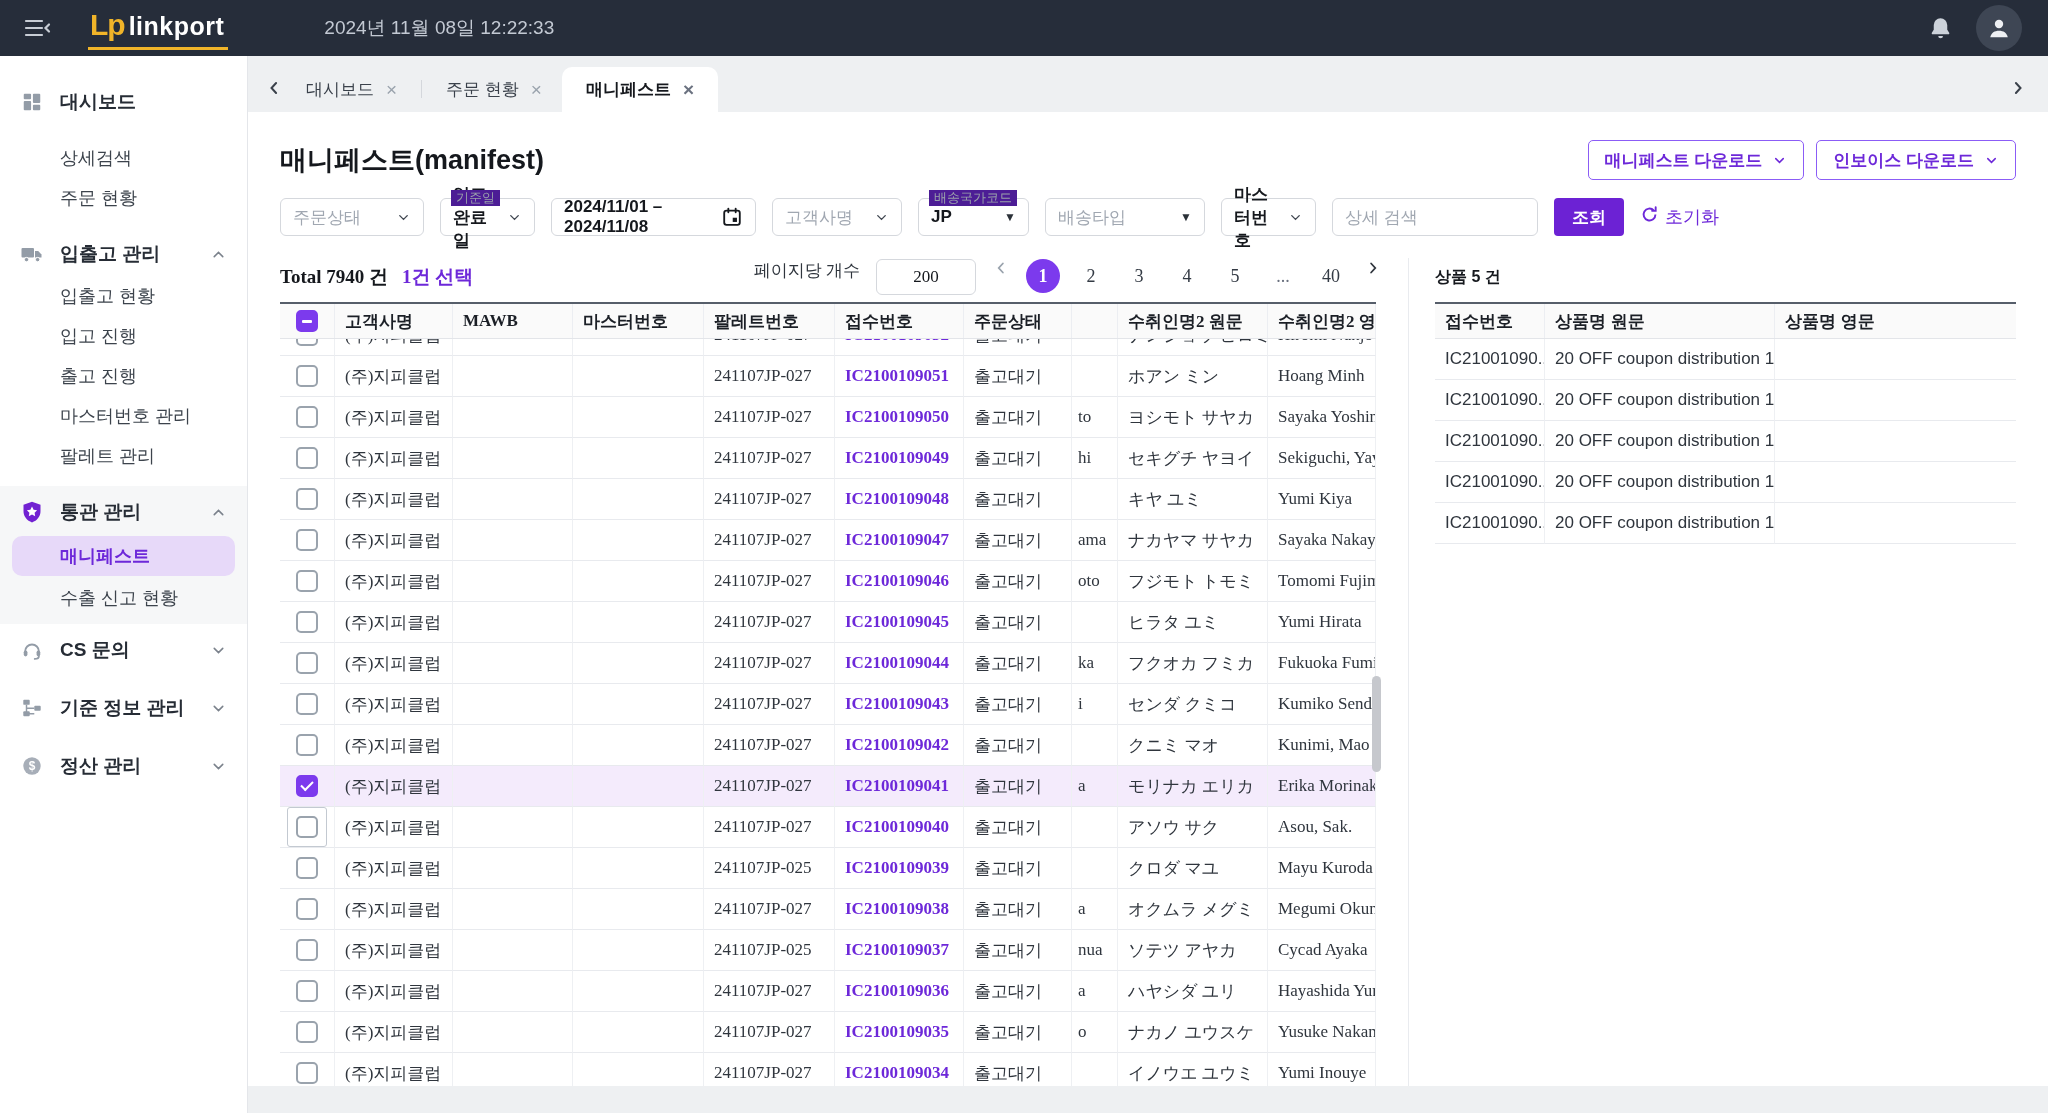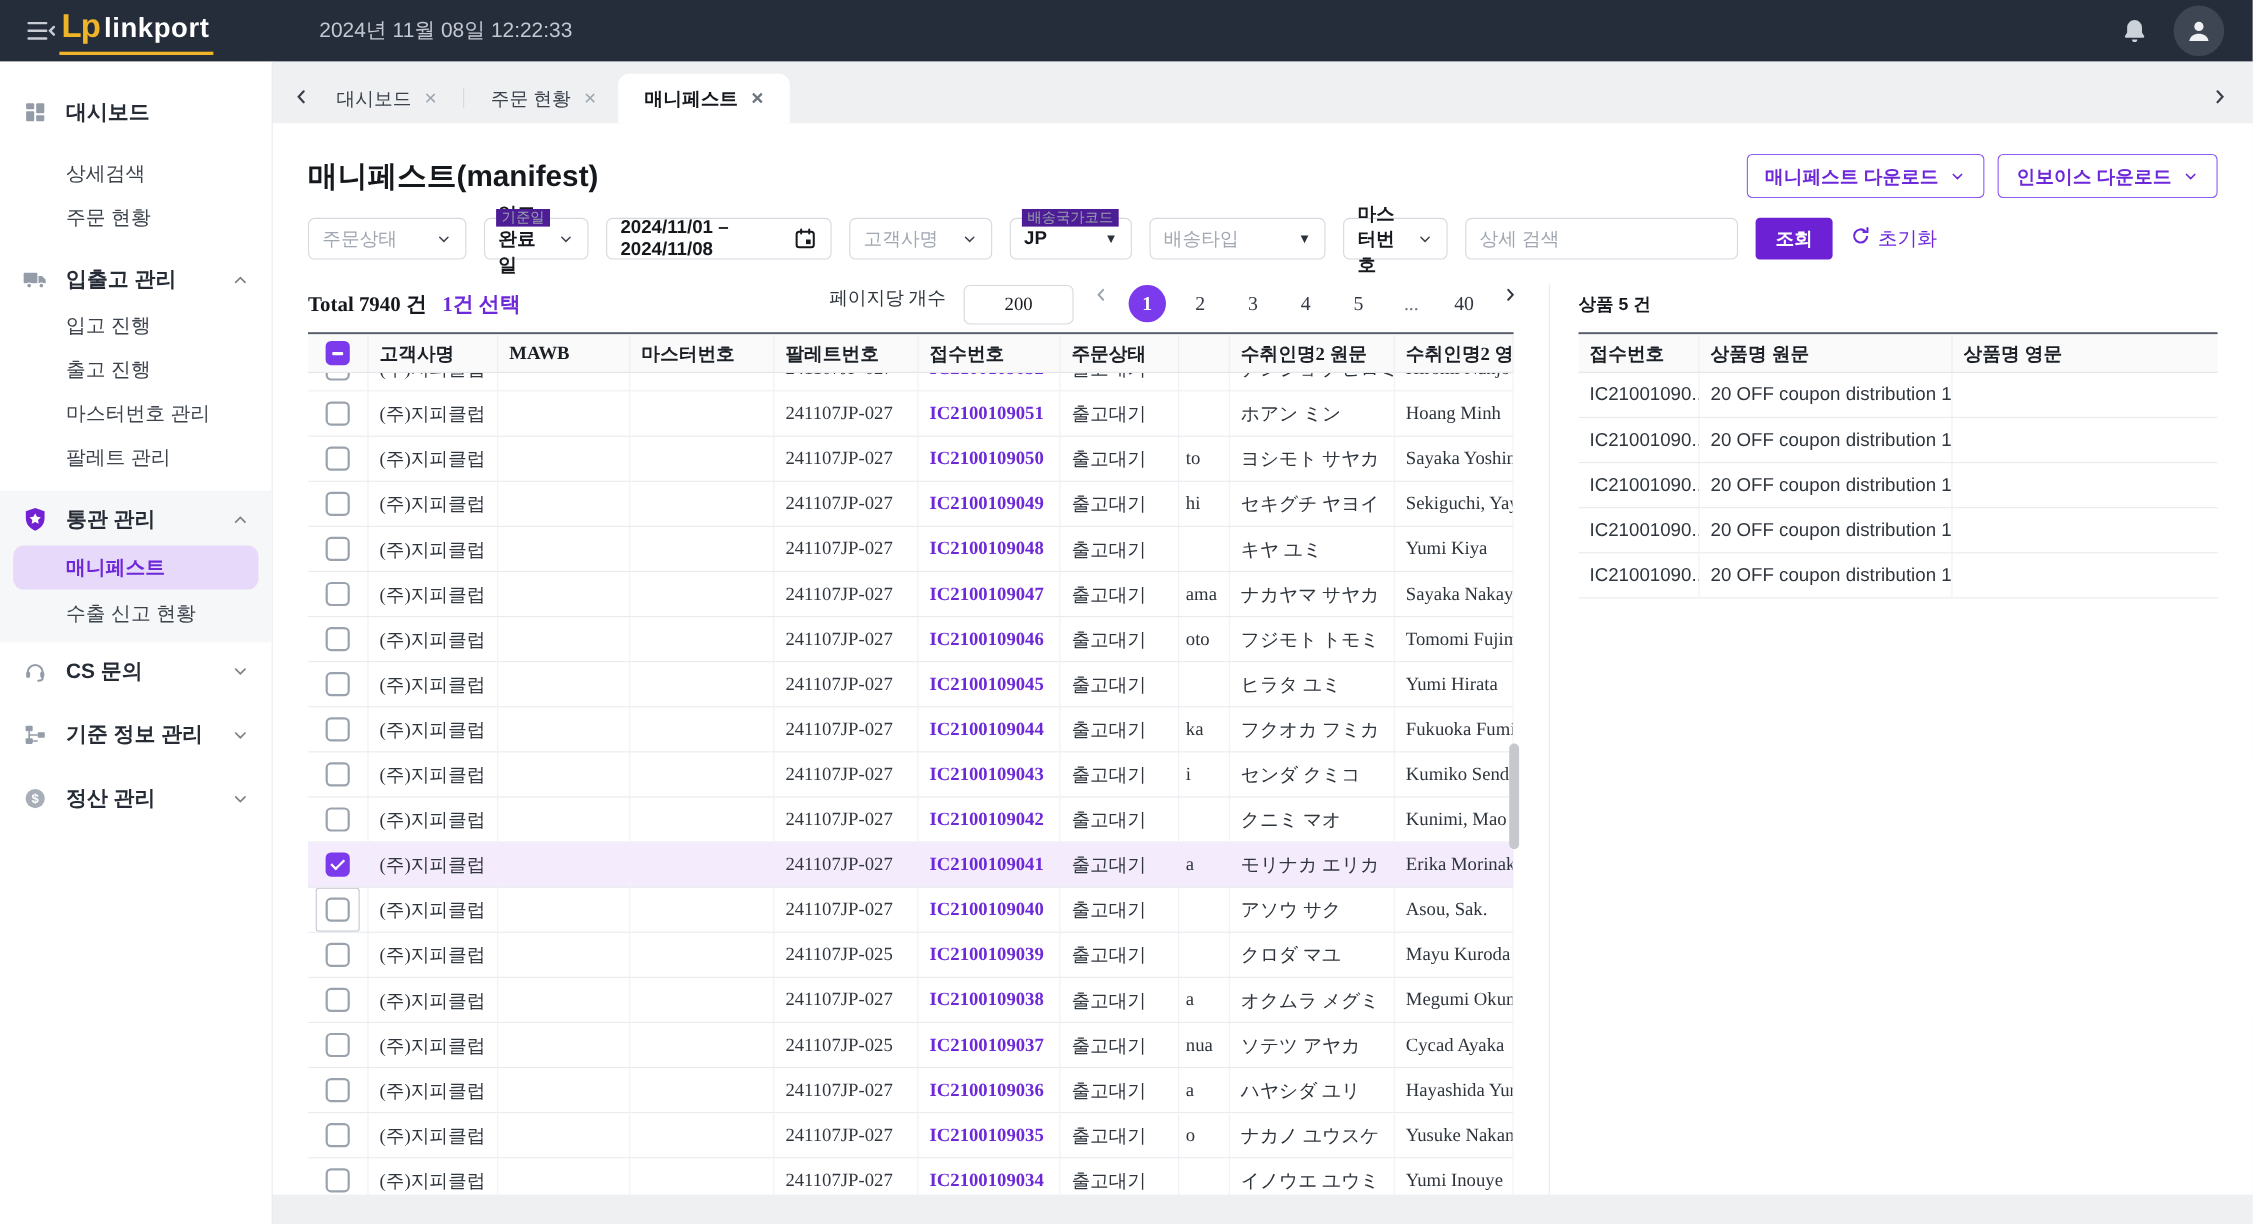--- a/index.html
+++ b/index.html
@@ -3,21 +3,21 @@
 <meta charset="utf-8">
 <style>
   * { box-sizing: border-box; margin: 0; padding: 0; }
   html,body { width: 2048px; height: 1113px; overflow: hidden; }
   body { font-family: "Liberation Sans","DejaVu Sans",sans-serif; background:#eef0f2; color:#2f353d; }
   .app { display:flex; flex-direction:column; height:100%; }
 
   
   .topbar { height:56px; background:#262d3a; display:flex; align-items:center; padding:0 26px 0 24px; flex-shrink:0; }
   .hamburger { width:30px; display:flex; align-items:center; cursor:pointer; }
-  .logo { display:flex; align-items:baseline; gap:4px; border-bottom:3px solid #f0b429; padding:2px 4px 5px 2px; }
+  .logo { display:flex; align-items:baseline; gap:4px; margin-left:34px; border-bottom:3px solid #f0b429; padding:2px 4px 5px 2px; }
   .logo-mark { color:#f0b429; font-weight:800; font-size:30px; letter-spacing:-1px; }
   .logo-text { color:#ffffff; font-weight:800; font-size:25px; letter-spacing:.5px; }
   .topbar-date { color:#c3c9d3; font-size:19px; margin-left:96px; }
   .topbar-right { margin-left:auto; display:flex; align-items:center; gap:22px; }
   .avatar { width:46px; height:46px; border-radius:50%; background:#3e4654; display:flex; align-items:center; justify-content:center; }
 
   
   .body-row { display:flex; flex:1; min-height:0; }
   .sidebar { width:248px; background:#fff; border-right:1px solid #e4e6ea; padding-top:20px; flex-shrink:0; }
   .nav-section { padding:4px 0 10px 0; }
@@ -49,21 +49,21 @@
 
   
   .filters { display:flex; gap:16px; margin-top:18px; align-items:center; }
   .fld { position:relative; height:38px; border:1px solid #d5d8dd; border-radius:6px; display:flex; align-items:center; padding:0 12px; font-size:17px; background:#fff; }
   .fld .ph { color:#a0a7b1; }
   .fld .val { color:#15181d; font-weight:600; }
   .flabel { position:absolute; top:-9px; left:10px; font-size:13px; color:#9aa1ab; background:#4c1d95; padding:0 5px; line-height:1.2; }
   .fld .chev { margin-left:auto; color:#3f4650; display:flex; padding-left:8px; }
   .fld .tri-ic { margin-left:auto; color:#2b3138; font-size:12px; padding-left:8px; }
   .fld .cal { margin-left:auto; display:flex; padding-left:8px; }
-  .w144{width:144px}.w95{width:95px}.w205{width:205px}.w130{width:130px}.w111{width:111px}.w160{width:160px}.w226{width:248px}
+  .w144{width:144px}.w95{width:95px}.w205{width:205px}.w130{width:130px}.w111{width:111px}.w160{width:160px}.w226{width:206px}
   .btn-primary { height:38px; padding:0 18px; background:#6c22d4; color:#fff; border-radius:4px; font-size:17px; font-weight:700; border:none; cursor:pointer; }
   .reset { color:#6d28d9; font-weight:400; display:flex; gap:6px; align-items:flex-start; font-size:18px; cursor:pointer; }
 
   
   .columns { display:flex; margin-top:22px; align-items:stretch; }
   .left-sec { width:1102px; flex-shrink:0; position:relative;font-family:Liberation Serif, serif; }
   .summary-row { display:flex; align-items:center; height:38px; }
   .total { font-size:19px; font-weight:700; color:#15181d; }
   .sel-count { color:#6d28d9; margin-left:14px; font-weight:700; font-size:19px; cursor:pointer; }
   .pager { margin-left:auto; display:flex; align-items:flex-start; gap:16px; font-size:18px; color:#333a44; }
@@ -171,20 +171,21 @@
                   <circle cx="17.6" cy="17.6" r="2.2" stroke="#fff" stroke-width="1"></circle>
                 </svg>
               </span>
               <span class="nav-label">입출고 관리</span>
               <span class="nav-chev">
                 <svg viewBox="0 0 24 24" width="17" height="17" fill="none" stroke="#7b828c" stroke-width="2.2" stroke-linecap="round">
                   <path d="M6 15l6-6 6 6"></path>
                 </svg>
               </span>
             </div>
+            <div class="nav-child">입출고 현황</div>
             <div class="nav-child">입고 진행</div>
             <div class="nav-child">출고 진행</div>
             <div class="nav-child">마스터번호 관리</div>
             <div class="nav-child">팔레트 관리</div>
           </div>
           <div class="nav-section hl">
             <div class="nav-head">
               <span class="nav-ic">
                 <svg viewBox="0 0 24 24" width="24" height="24">
                   <path d="M12 1.8 20.5 4.8V11c0 5.6-3.4 9.6-8.5 11.4C6.9 20.6 3.5 16.6 3.5 11V4.8Z" fill="#7222d2"></path>

